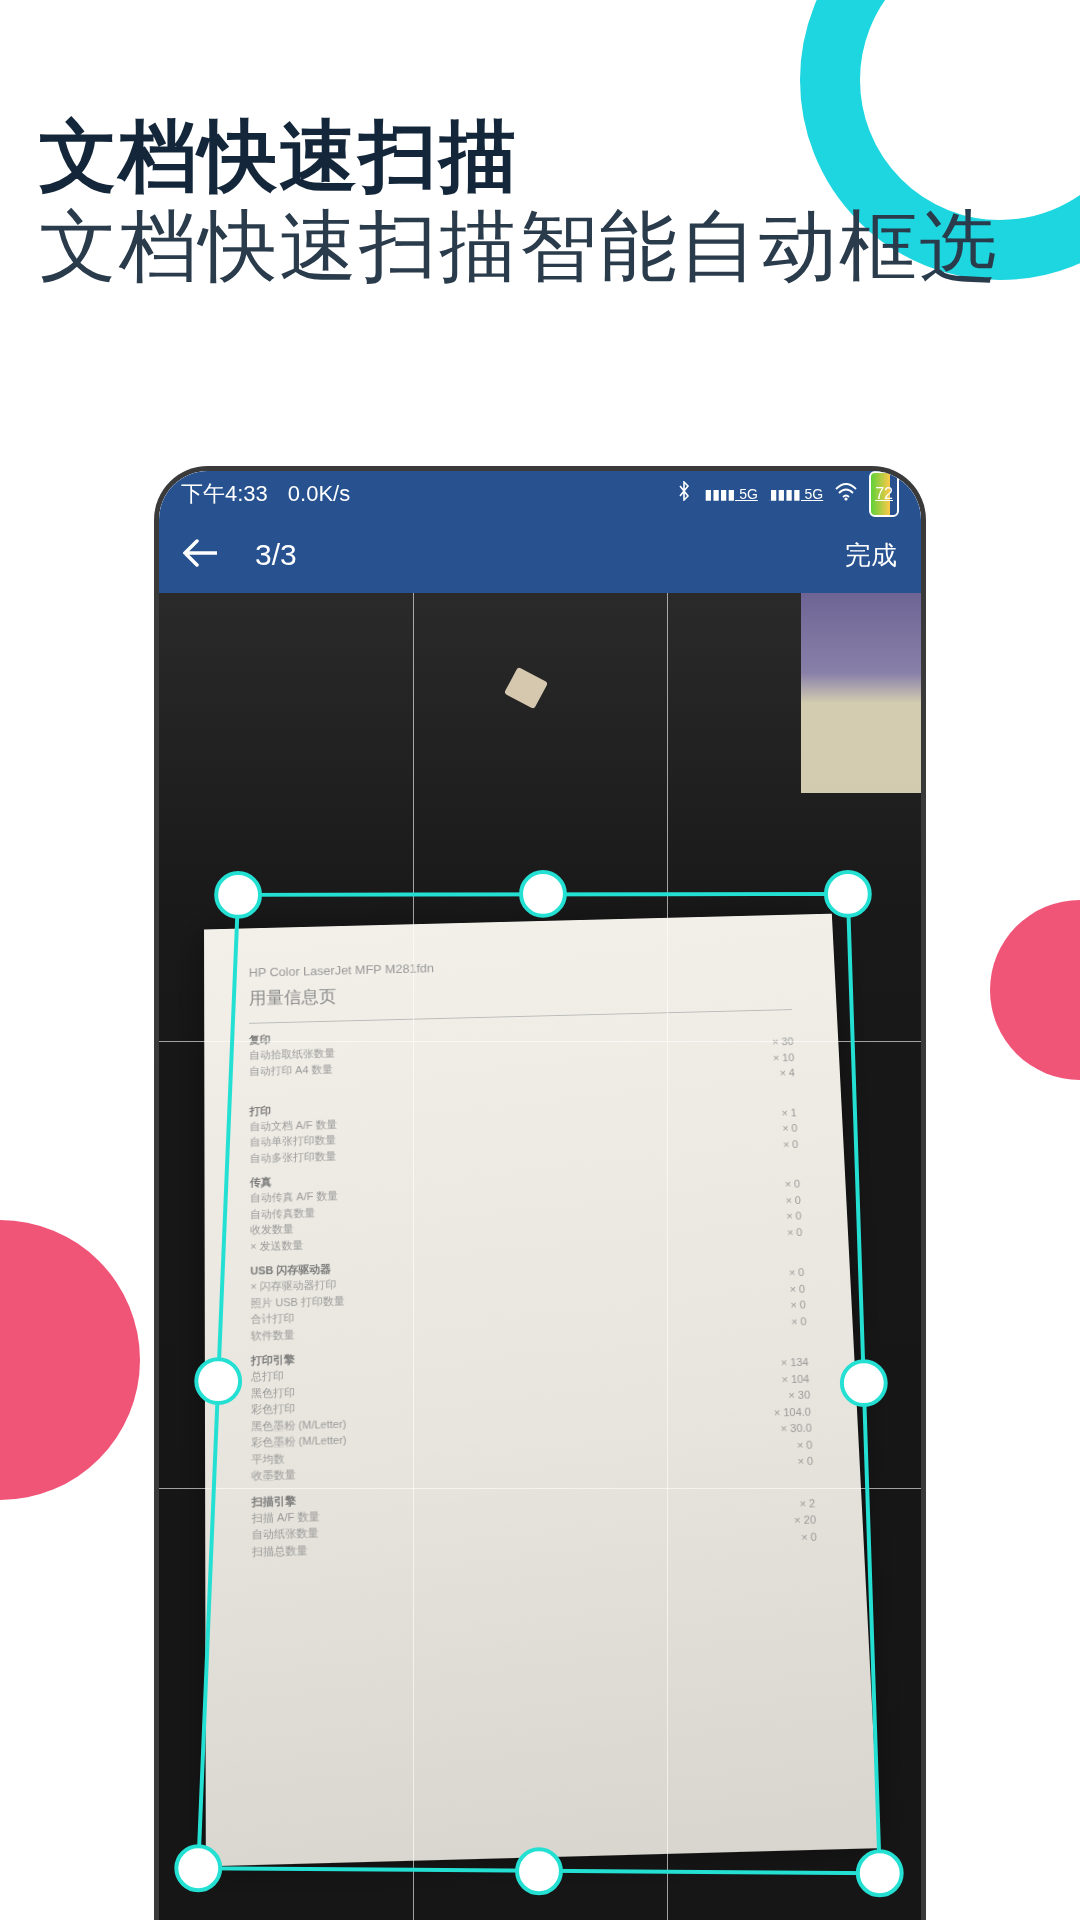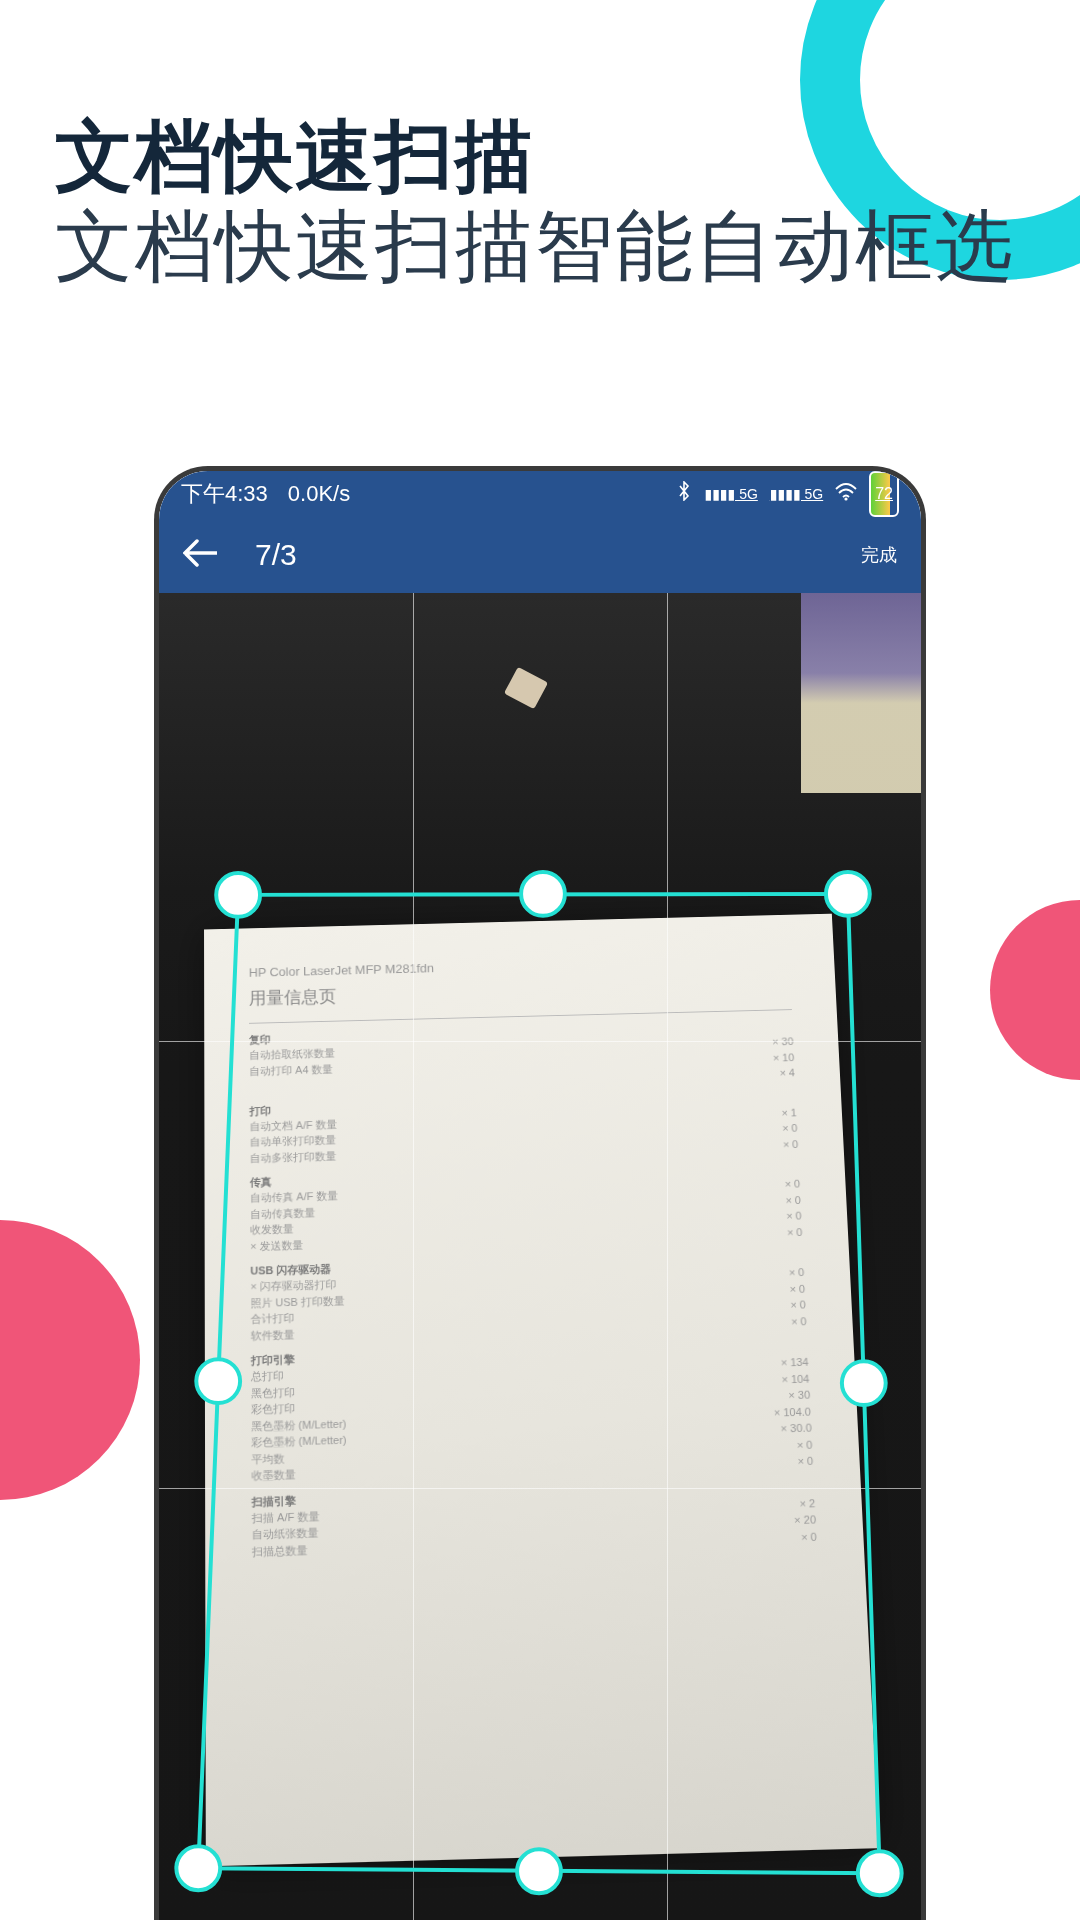--- a/index.html
+++ b/index.html
@@ -41,21 +41,21 @@
   height: 280px;
   background: #f05578;
   border-radius: 50%;
   z-index: 1;
 }
 
 
 .header-block {
   position: absolute;
   top: 110px;
-  left: 55px;
+  left: 39px;
   z-index: 2;
 }
 .title-main {
   font-size: 78px;
   font-weight: 700;
   color: #14273a;
   line-height: 1.2;
   letter-spacing: 2px;
 }
 .title-sub {
@@ -125,21 +125,21 @@
   font-size: 36px;
   margin-right: 38px;
   line-height: 1;
 }
 .page-counter {
   font-size: 30px;
   font-weight: 500;
   flex: 1;
 }
 .done-btn {
-  font-size: 18px;
+  font-size: 26px;
 }
 
 
 .camera-view {
   position: relative;
   width: 100%;
   height: calc(100% - 122px);
   background: linear-gradient(180deg, #2a2a2a 0%, #1a1a1a 22%, #171717 35%, #161616 100%);
   overflow: hidden;
 }
@@ -244,21 +244,21 @@
         </span>
       </div>
     </div>
 
     <div class="app-bar">
       <span class="back-arrow">
         <svg width="34" height="28" viewBox="0 0 34 28">
             <path d="M14 2 L2 14 L14 26 M2 14 L34 14" stroke="#fff" stroke-width="3.5" fill="none" stroke-linecap="round"></path>
           </svg>
       </span>
-      <span class="page-counter">7/3</span>
+      <span class="page-counter">3/3</span>
       <span class="done-btn">完成</span>
     </div>
 
     <div class="camera-view">
       <div class="box-obj"></div>
       <div class="paper-chip"></div>
 
       <div class="paper">
         <div class="p-title">HP Color LaserJet MFP M281fdn</div>
         <div class="p-head">用量信息页</div>

